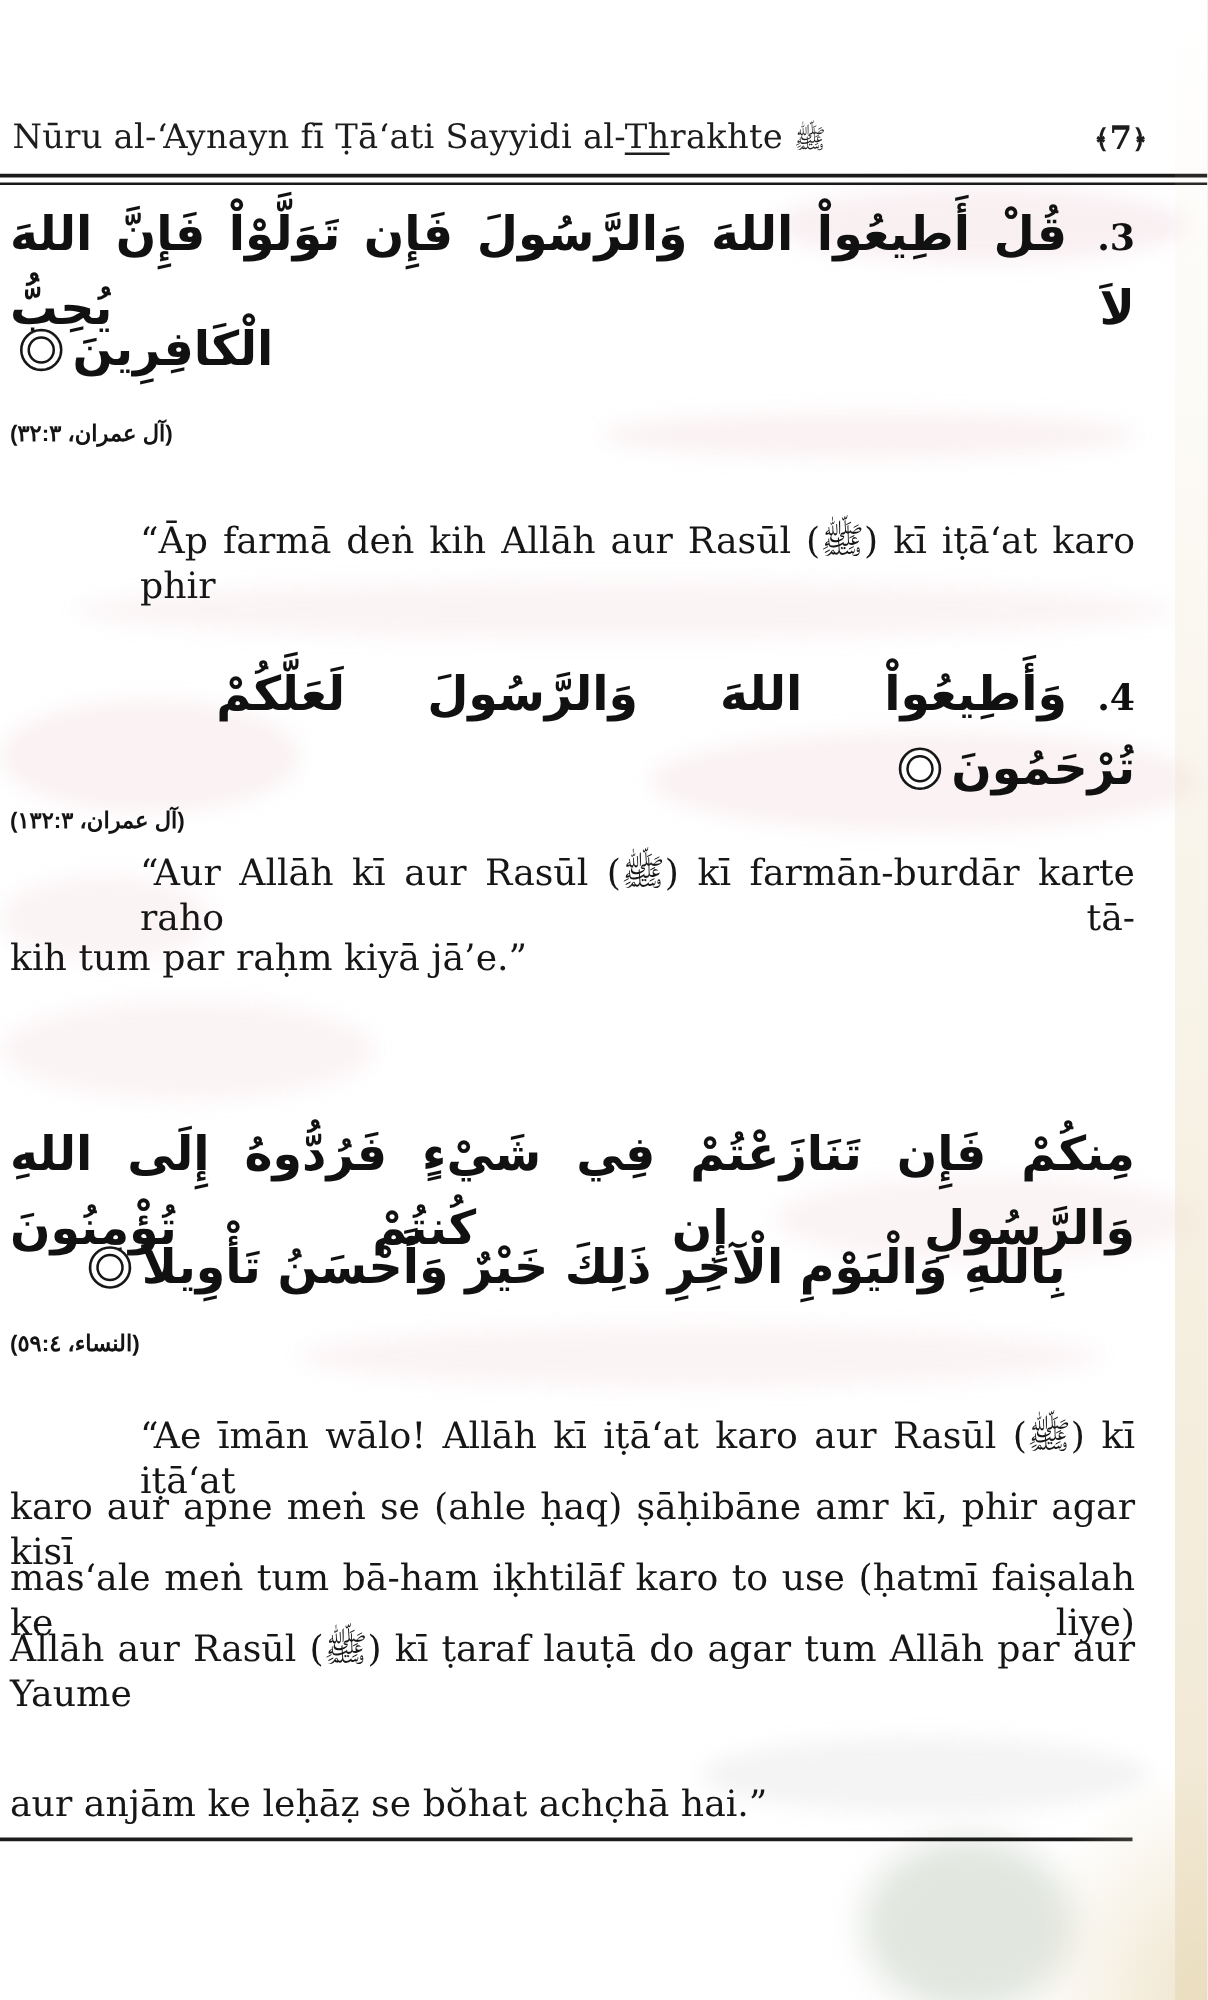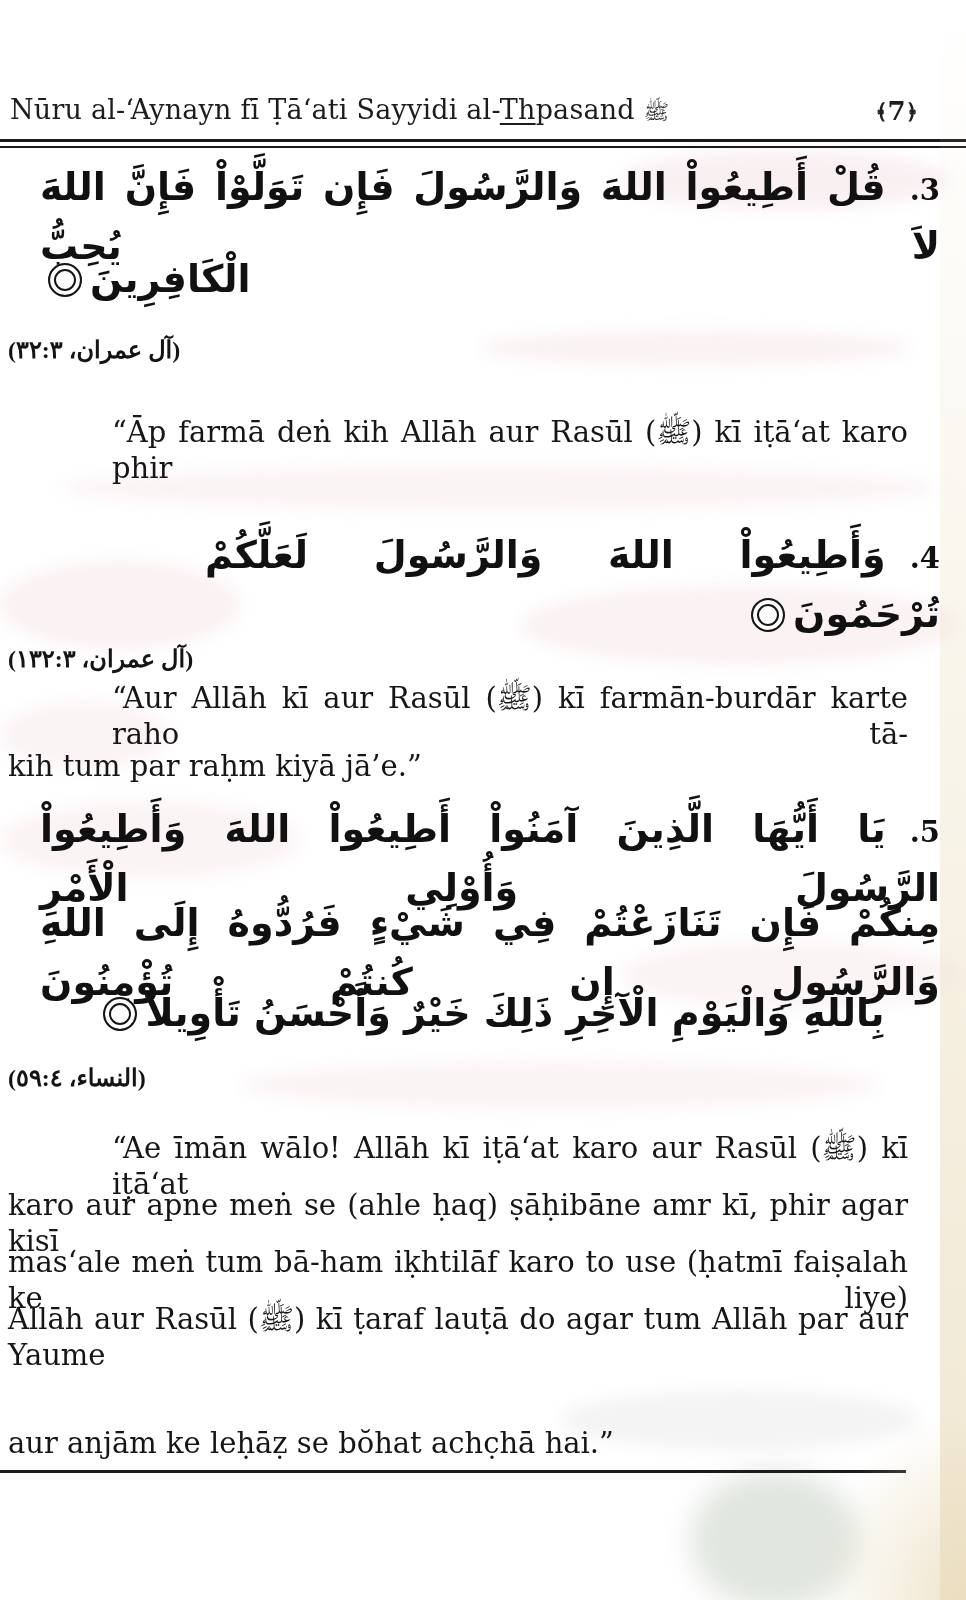--- a/index.html
+++ b/index.html
@@ -12,35 +12,35 @@
   .hdr-title{position:absolute;left:10px;top:94px;font-size:27px;letter-spacing:.2px;white-space:nowrap;}
   .u{text-decoration:underline;text-underline-offset:4px;text-decoration-thickness:2px;}
   .saw{font-family:"DejaVu Sans",sans-serif;font-size:.78em;}
   .pagenum{position:absolute;right:48px;top:96px;font-size:26px;font-weight:600;}
   .orn{font-family:"DejaVu Sans","DejaVu Serif",sans-serif;font-size:21px;vertical-align:1px;}
   .hdr-rule{position:absolute;left:0;top:139px;width:966px;height:4px;
     border-top:3px solid #1a1a1a;border-bottom:2px solid #1a1a1a;}
   
   .ayah{position:absolute;left:8px;width:900px;direction:rtl;
     font-family:"DejaVu Sans",sans-serif;font-weight:700;font-size:38px;
-    line-height:1.55;color:#111;box-sizing:border-box;margin-left:32px;}
+    line-height:1.55;color:#111;box-sizing:border-box;}
   .jfull{text-align:justify;text-align-last:justify;}
   .vnum{font-family:"DejaVu Serif",serif;font-size:29px;font-weight:600;margin-left:24px;letter-spacing:1px;}
   .aya-mark{display:inline-block;width:30px;height:30px;border:2.5px solid #161616;border-radius:50%;
     box-shadow:inset 0 0 0 4px #ffffff, inset 0 0 0 6px #161616;background:#fff;
     vertical-align:-5px;margin:0 8px;}
   .ayah3a{top:158px;}
   .ayah3b{top:250px;text-align:left;}
   .ayah4{top:526px;padding-left:165px;}
   .ayah5a{top:800px;}
   .ayah5b{top:894px;}
   .ayah5c{top:984px;text-align:center;}
   
   .ref{position:absolute;left:8px;direction:rtl;text-align:left;
-    font-family:Liberation Serif, serif;font-weight:700;font-size:24px;color:#141414;}
+    font-family:Liberation Sans, sans-serif;font-weight:700;font-size:18px;color:#141414;}
   .ref3{top:336px;}  .ref4{top:613px;margin-top:32px;}  .ref5{top:1064px;}
   
   .tl{position:absolute;left:8px;width:900px;box-sizing:border-box;
     font-size:29px;line-height:1.25;color:#161616;
     text-align:justify;text-align-last:justify;}
   .tl.first{padding-left:104px;}
   .tl.lastline{text-align-last:left;margin-top:10px;}
   .t3a{top:398px;margin-top:16px;} .t3b{top:456px;}
   .t4a{top:680px;} .t4b{top:738px;}
   .t5a{top:1130px;} .t5b{top:1187px;} .t5c{top:1244px;}
@@ -75,35 +75,34 @@
   <div class="bl b3"></div>
   <div class="bl b4"></div>
   <div class="bl b5"></div>
   <div class="bl b6"></div>
   <div class="bl b7"></div>
   <div class="bl b8"></div>
   <div class="bl b9"></div>
   <div class="bl b10"></div>
   <div class="bl b11"></div>
 
-  <div class="hdr-title"><span>Nūru al-‘Aynayn fī Ṭā‘ati Sayyidi al-</span><span class="u">Th</span><span>pasand</span> <span class="saw">ﷺ</span></div>
+  <div class="hdr-title"><span>Nūru al-‘Aynayn fī Ṭā‘ati Sayyidi al-</span><span class="u">Th</span><span>rakhte</span> <span class="saw">ﷺ</span></div>
   <div class="pagenum"><span class="orn">﴾</span><span>7</span><span class="orn">﴿</span></div>
   <div class="hdr-rule"></div>
 
   <div class="ayah jfull ayah3a"><span class="vnum">3.</span><span>قُلْ أَطِيعُواْ اللهَ وَالرَّسُولَ فَإِن تَوَلَّوْاْ فَإِنَّ اللهَ لاَ يُحِبُّ</span></div>
   <div class="ayah ayah3b"><span>الْكَافِرِينَ</span><span class="aya-mark"></span></div>
   <div class="ref ref3">(آل عمران، ٣٢:٣)</div>
   <div class="tl first t3a">“Āp farmā deṅ kih Allāh aur Rasūl (ﷺ) kī iṭā‘at karo phir</div>
 
   <div class="ayah jfull ayah4"><span class="vnum">4.</span><span>وَأَطِيعُواْ اللهَ وَالرَّسُولَ لَعَلَّكُمْ تُرْحَمُونَ</span><span class="aya-mark"></span></div>
   <div class="ref ref4">(آل عمران، ١٣٢:٣)</div>
   <div class="tl first t4a">“Aur Allāh kī aur Rasūl (ﷺ) kī farmān-burdār karte raho tā-</div>
   <div class="tl lastline t4b">kih tum par raḥm kiyā jā’e.”</div>
 
-  <div class="ayah jfull ayah5a"><span class="vnum">5.</span><span>يَا أَيُّهَا الَّذِينَ آمَنُواْ أَطِيعُواْ اللهَ وَأَطِيعُواْ الرَّسُولَ وَأُوْلِي الْأَمْرِ</span></div>
   <div class="ayah jfull ayah5b"><span>مِنكُمْ فَإِن تَنَازَعْتُمْ فِي شَيْءٍ فَرُدُّوهُ إِلَى اللهِ وَالرَّسُولِ إِن كُنتُمْ تُؤْمِنُونَ</span></div>
   <div class="ayah ayah5c"><span>بِاللهِ وَالْيَوْمِ الْآخِرِ ذَلِكَ خَيْرٌ وَأَحْسَنُ تَأْوِيلاً</span><span class="aya-mark"></span></div>
   <div class="ref ref5">(النساء، ٥٩:٤)</div>
   <div class="tl first t5a">“Ae īmān wālo! Allāh kī iṭā‘at karo aur Rasūl (ﷺ) kī iṭā‘at</div>
   <div class="tl t5b">karo aur apne meṅ se (ahle ḥaq) ṣāḥibāne amr kī, phir agar kisī</div>
   <div class="tl t5c">mas‘ale meṅ tum bā-ham iḳhtilāf karo to use (ḥatmī faiṣalah ke liye)</div>
   <div class="tl t5d">Allāh aur Rasūl (ﷺ) kī ṭaraf lauṭā do agar tum Allāh par aur Yaume</div>
   <div class="tl lastline t5f">aur anjām ke leḥāẓ se bŏhat achc̣hā hai.”</div>
 
   <div class="foot-rule"></div>

